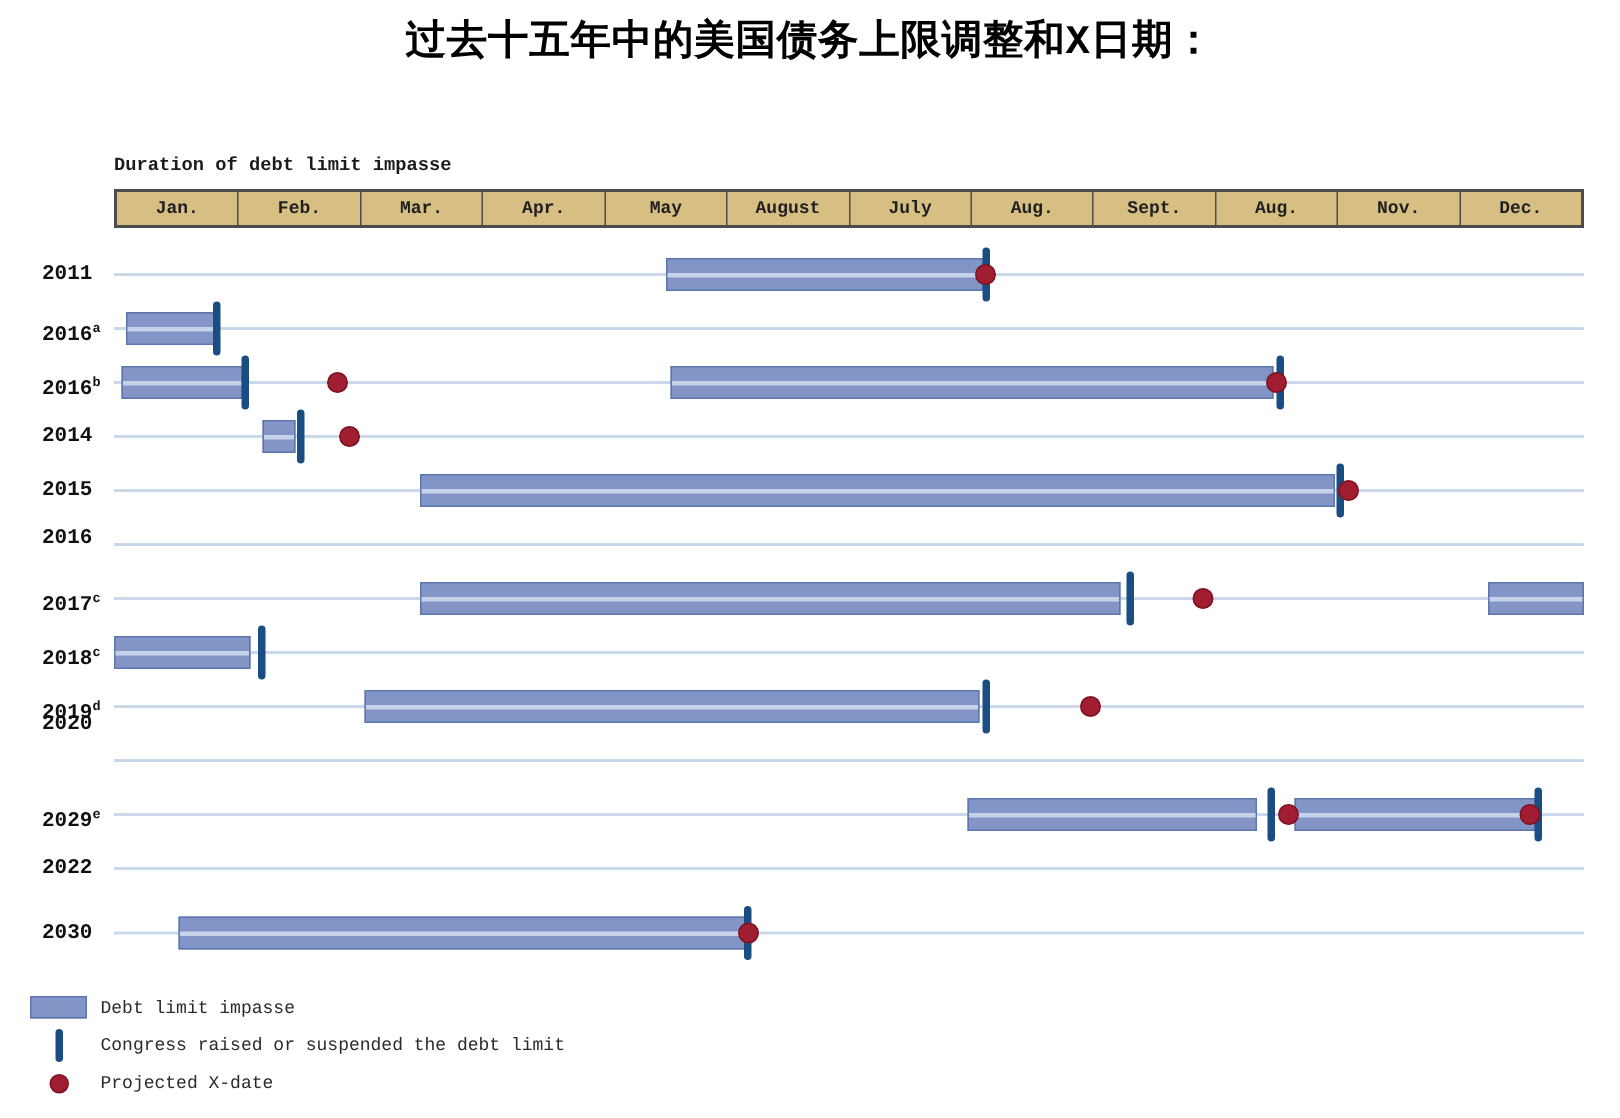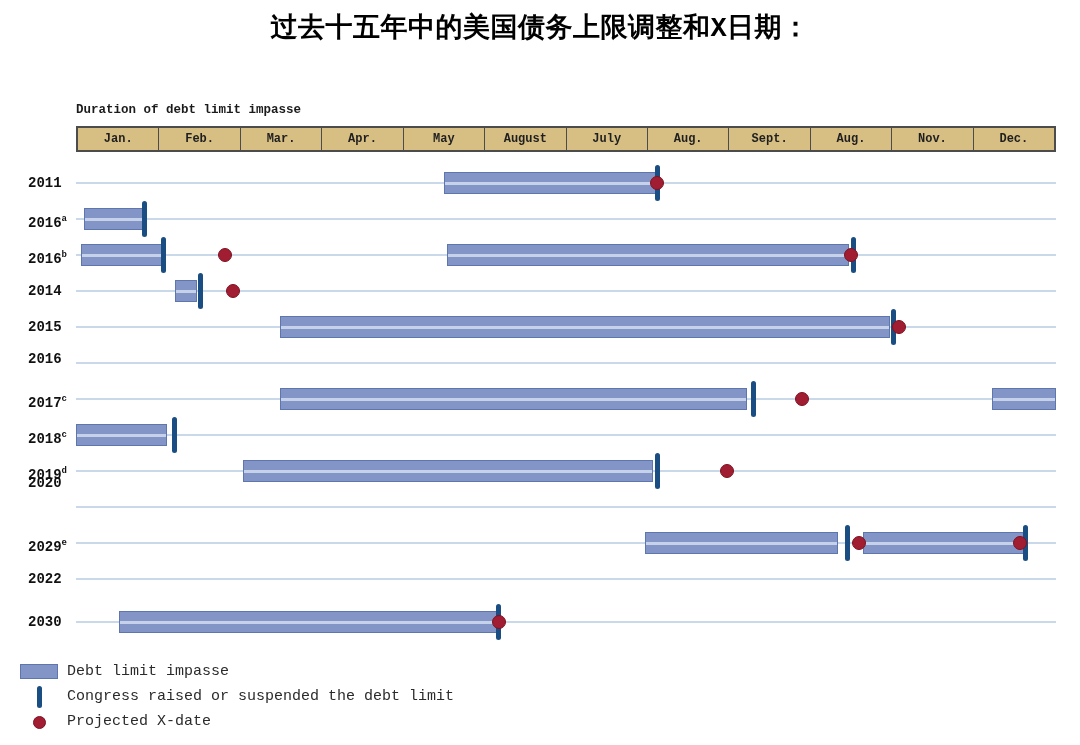--- a/index.html
+++ b/index.html
@@ -26,21 +26,21 @@
   .year-label{
     position:absolute;left:28px;font-size:14px;font-weight:700;color:#111;line-height:18px;white-space:nowrap;
   }
   .year-label sup{font-size:9px;font-weight:700;}
   .gridline{position:absolute;height:2px;background:#c9d9ea;}
   .impasse-bar{position:absolute;height:22px;background:#8394c6;border:1px solid #5d77ae;box-sizing:border-box;}
   .impasse-bar .stripe{position:absolute;left:0;right:0;top:9px;height:3px;background:#c6d2ea;}
   .raise-tick{position:absolute;width:5px;height:36px;background:#1a4e82;border-radius:2.5px;}
   .xdate-dot{position:absolute;width:14px;height:14px;border-radius:50%;background:#a11d31;border:1px solid #7d1222;box-sizing:border-box;}
   .legend-item-label{
-    position:absolute;left:67px;font-size:15px;color:#2b2b2b;line-height:16px;white-space:nowrap;
+    position:absolute;left:67px;font-size:12px;color:#2b2b2b;line-height:16px;white-space:nowrap;
   }
   .legend-swatch{position:absolute;left:20px;width:38px;height:15px;background:#8394c6;border:1px solid #5d77ae;box-sizing:border-box;}
   .legend-tick{position:absolute;left:37px;width:5px;height:22px;background:#1a4e82;border-radius:2.5px;}
   .legend-dot{position:absolute;left:33px;width:13px;height:13px;border-radius:50%;background:#a11d31;border:1px solid #7d1222;box-sizing:border-box;}
 </style>
 </head>
 <body>
 
 <div class="canvas">
   <div class="title">

